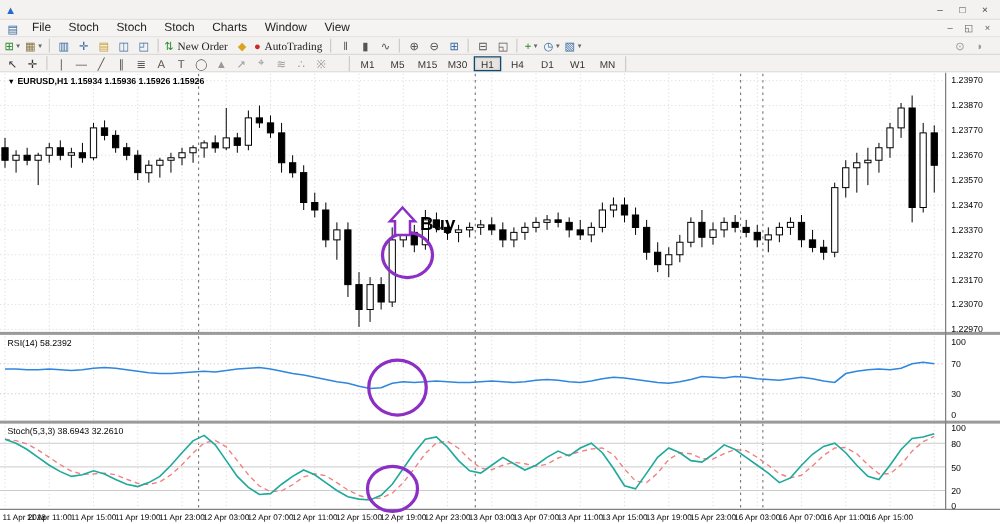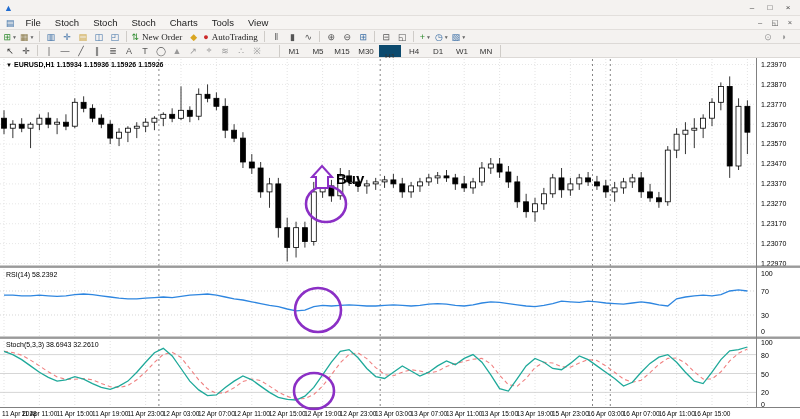--- a/index.html
+++ b/index.html
@@ -26,21 +26,21 @@
              display:flex; align-items:center; padding-left:2px; }
   .tbtn { min-width:15px; height:13px; display:inline-flex; align-items:center; justify-content:center;
           font-size:9px; margin:0 0.5px; border:1px solid transparent; border-radius:2px; color:#555; }
   .tbtn .dd { font-size:5px; color:#666; margin-left:1px; }
   .tbtn .lbl { font-size:9px; color:#222; margin-left:3px; padding-right:2px; white-space:nowrap;font-family:Liberation Serif, serif; }
   .sep { width:1px; height:11px; background:#cfccc8; margin:0 3px; }
   .spacer { flex:1; }
   .tf-group { display:flex; margin-left:14px; border-left:1px solid #cfccc8; border-right:1px solid #cfccc8; padding:0 2px; }
   .tf { width:22px; height:12px; font-size:8px; line-height:12px; text-align:center; color:#333;
         border:1px solid transparent; margin:0 1px; }
-  .tf.active { border:6px solid #0c4a6e; background:#e7e4e1; box-shadow:inset 0 0 2px #bbb; }
+  .tf.active { border:1px solid #0c4a6e; background:#e7e4e1; box-shadow:inset 0 0 2px #bbb; }
 
   
   .chart-wrap { position:absolute; left:0; top:58px; width:784px; height:361px; background:#fff; }
   svg text { font-family:"Liberation Sans","DejaVu Sans",sans-serif; fill:#000; }
 </style>
 </head>
 <body>
 
 <div class="app">
 
@@ -54,21 +54,21 @@
   </div>
 
   <div class="menubar">
     <span class="doc-icon">▤</span>
     <span id="menu-items" style="display:flex;">
         <span class="menu-item">File</span>
         <span class="menu-item">Stoch</span>
         <span class="menu-item">Stoch</span>
         <span class="menu-item">Stoch</span>
         <span class="menu-item">Charts</span>
-        <span class="menu-item">Tools</span>
+        <span class="menu-item">Window</span>
         <span class="menu-item">View</span>
       </span>
     <span class="menubtns" id="menubtns">
         <span class="menubtn">–</span>
         <span class="menubtn">◱</span>
         <span class="menubtn">×</span>
       </span>
   </div>
 
   <div class="toolbar" id="toolbar1">

